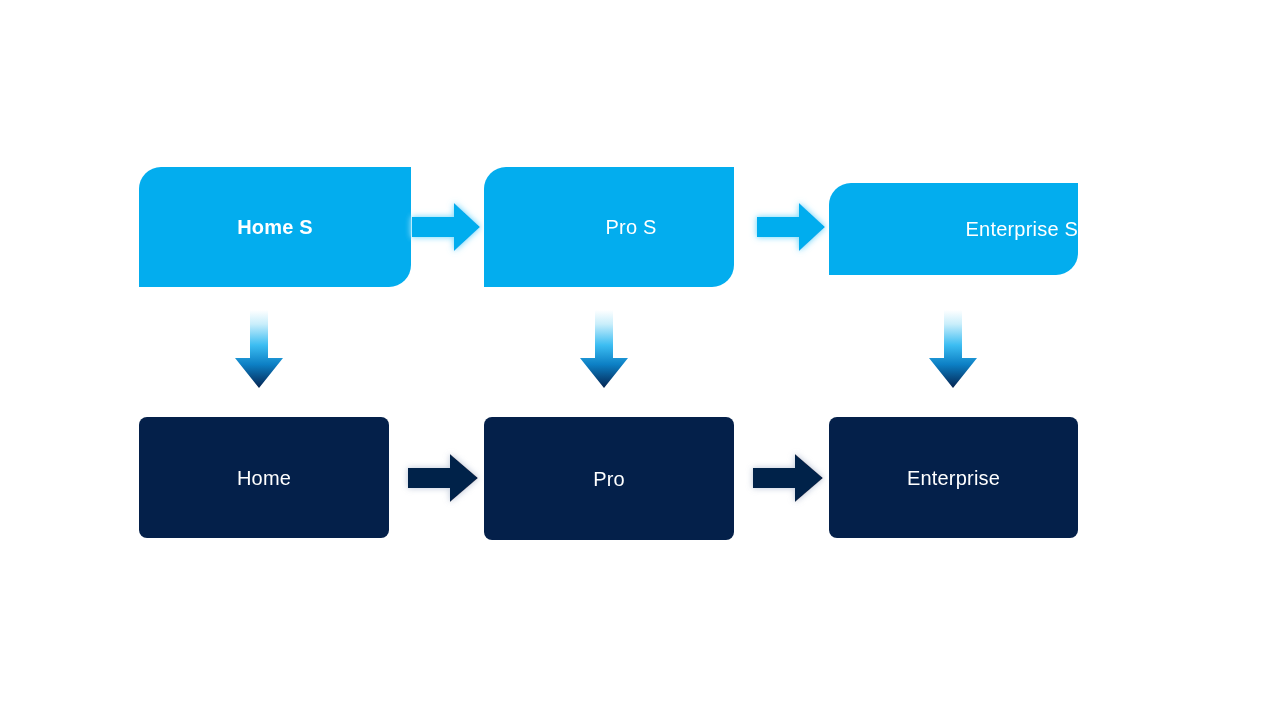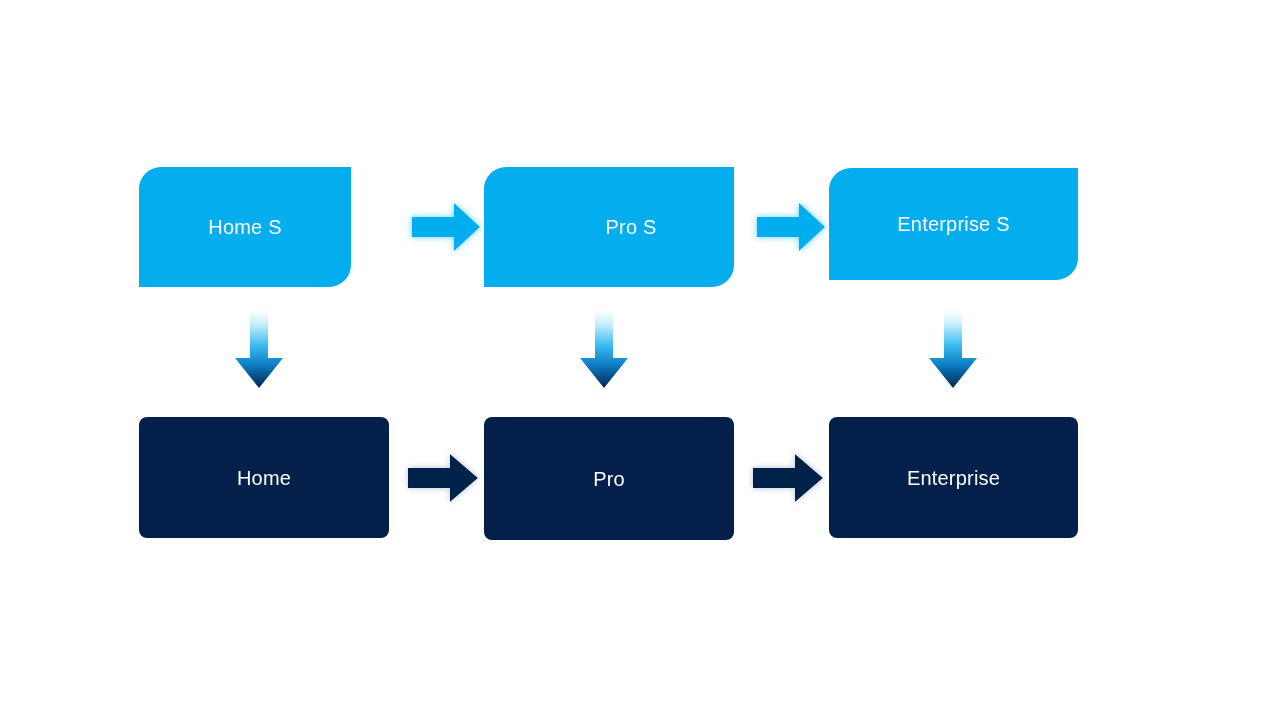--- a/index.html
+++ b/index.html
@@ -60,29 +60,29 @@
     display: block;
   }
 
   .arrow-svg { display: block; overflow: visible; }
 </style>
 </head>
 <body>
 
 <div id="canvas">
 
-  <div class="node tier-s" style="left:139px; top:167px; width:212px; height:120px;">
+  <div class="node tier-s" style="left:139px; top:167px; width:272px; height:120px;font-weight:bold;">
     <span>Home S</span>
   </div>
 
   <div class="node tier-s" style="left:484px; top:167px; width:250px; height:120px;padding-left:44px;">
     <span>Pro S</span>
   </div>
 
-  <div class="node tier-s" style="left:829px; top:168px; width:249px; height:112px;">
+  <div class="node tier-s" style="left:829px; top:183px; width:249px; height:92px;justify-content:flex-end;">
     <span>Enterprise S</span>
   </div>
 
   <div class="h-arrow" style="left:406px; top:198px; width:80px; height:58px;">
     <svg class="arrow-svg" width="80" height="58" viewBox="0 0 80 58">
       <defs>
         <filter id="glowBlue1" x="-60%" y="-60%" width="220%" height="220%">
           <feDropShadow dx="0" dy="0" stdDeviation="3.2" flood-color="#7FDBFB" flood-opacity="0.95"></feDropShadow>
           <feDropShadow dx="0" dy="0" stdDeviation="1.6" flood-color="#B9ECFD" flood-opacity="0.8"></feDropShadow>
         </filter>

